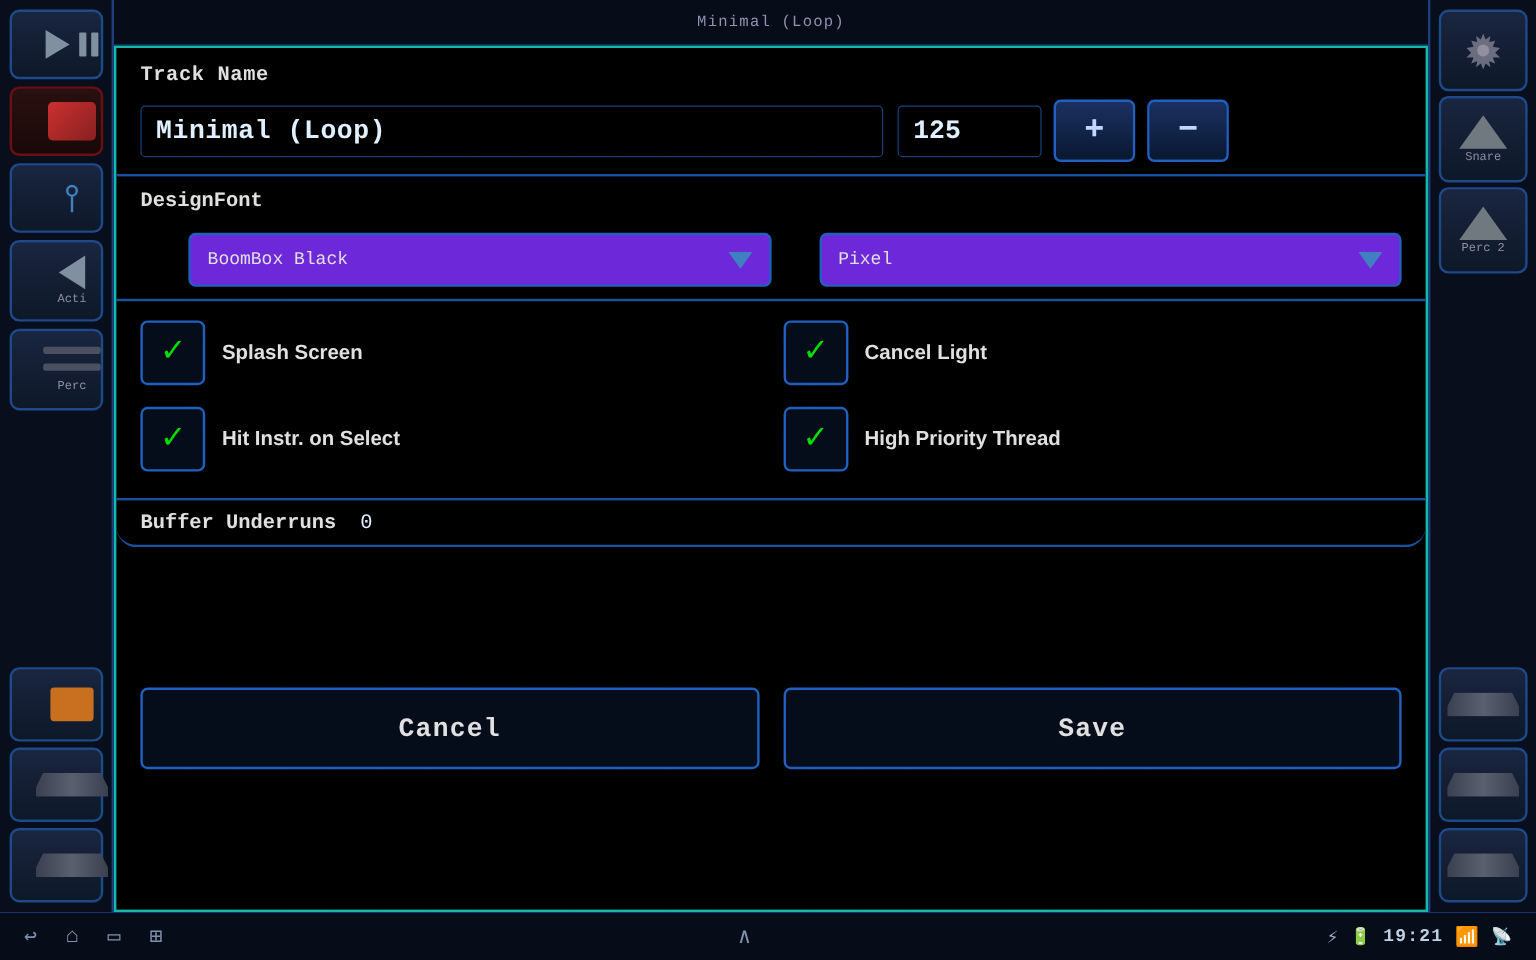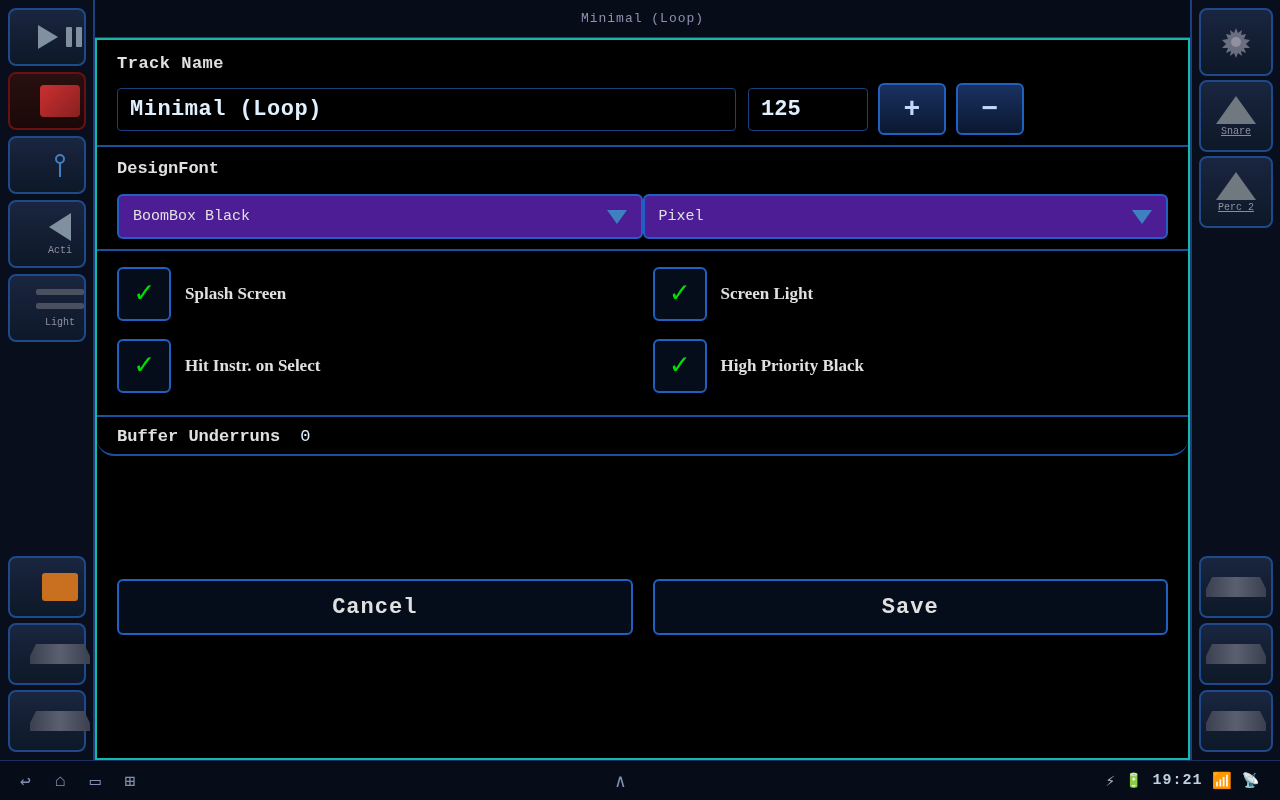--- a/index.html
+++ b/index.html
@@ -75,21 +75,20 @@
       background: linear-gradient(180deg, #1a2540 0%, #0d1828 100%);
       border: 2px solid #1e4a8a;
       border-radius: 8px;
       display: flex;
       flex-direction: column;
       align-items: center;
       justify-content: center;
       color: #8090a0;
       font-size: 10px;
       cursor: pointer;
-      text-decoration: underline;
     }
 
     .icon-play {
       width: 0; height: 0;
       border-top: 12px solid transparent;
       border-bottom: 12px solid transparent;
       border-left: 20px solid #8090a0;
     }
 
     .icon-pause {
@@ -236,30 +235,31 @@
 
     .col-label {
       color: #e0e0e0;
       font-size: 17px;
       font-weight: bold;
       margin-bottom: 8px;
     }
 
     .dropdown {
       width: 100%;
-      background: #4c1d95;
+      background: #6d28d9;
       border: 2px solid #2060c0;
       border-radius: 6px;
       padding: 12px 14px;
       color: #e0e0e0;
       font-size: 15px;
       display: flex;
       align-items: center;
       justify-content: space-between;
       cursor: pointer;
+      margin-left: 40px;
     }
 
     .dropdown-arrow {
       width: 0; height: 0;
       border-left: 10px solid transparent;
       border-right: 10px solid transparent;
       border-top: 14px solid #4080c0;
     }
 
     
@@ -297,21 +297,21 @@
 
     .checkmark {
       color: #00dd00;
       font-size: 30px;
       line-height: 1;
     }
 
     .checkbox-label {
       color: #e0e0e0;
       font-size: 17px;
-      font-family: Liberation Serif, serif;
+      font-family: Liberation Sans, sans-serif;
       font-weight: bold;
     }
 
     
     .buffer-section {
       padding: 10px 20px 8px;
       display: flex;
       align-items: center;
       gap: 20px;
       border-bottom: 2px solid #1a50a0;
@@ -334,21 +334,21 @@
     .action-row {
       display: flex;
       gap: 20px;
       padding: 14px 20px;
       flex: 1;
       align-items: center;
     }
 
     .action-btn {
       flex: 1;
-      height: 56px;
+      height: 68px;
       background: #050c1a;
       border: 2px solid #2060c0;
       border-radius: 6px;
       color: #e0e0e0;
       font-size: 22px;
       font-family: 'Courier New', monospace;
       font-weight: bold;
       letter-spacing: 1px;
       cursor: pointer;
       display: flex;
@@ -449,21 +449,21 @@
   </div>
 
   <div class="sidebar-btn" style="width:78px;height:68px;">
     <div class="icon-arrow-left"></div>
     <span style="color:#9090a0;font-size:10px;">Acti</span>
   </div>
 
   <div class="sidebar-btn" style="width:78px;height:68px;">
     <div style="width:48px;height:6px;background:#4a5060;border-radius:2px;margin-bottom:4px;"></div>
     <div style="width:48px;height:6px;background:#4a5060;border-radius:2px;margin-bottom:4px;"></div>
-    <span style="color:#9090a0;font-size:10px;">Light</span>
+    <span style="color:#9090a0;font-size:10px;">Perc</span>
   </div>
 
   <div style="margin-top:auto; display:flex; flex-direction:column; gap:5px; width:78px;">
     <div class="sidebar-btn" style="height:62px;">
       <div style="width:36px;height:28px;background:#c87020;border-radius:3px;"></div>
     </div>
     <div class="sidebar-btn" style="height:62px;">
       <div class="instr-shape"></div>
     </div>
     <div class="sidebar-btn" style="height:62px;">
@@ -550,35 +550,35 @@
       <div class="checkbox-item">
         <div class="checkbox-box">
           <span class="checkmark">✓</span>
         </div>
         <span class="checkbox-label">Splash Screen</span>
       </div>
       <div class="checkbox-item">
         <div class="checkbox-box">
           <span class="checkmark">✓</span>
         </div>
-        <span class="checkbox-label">Screen Light</span>
+        <span class="checkbox-label">Cancel Light</span>
       </div>
     </div>
     <div class="checkbox-row">
       <div class="checkbox-item">
         <div class="checkbox-box">
           <span class="checkmark">✓</span>
         </div>
         <span class="checkbox-label">Hit Instr. on Select</span>
       </div>
       <div class="checkbox-item">
         <div class="checkbox-box">
           <span class="checkmark">✓</span>
         </div>
-        <span class="checkbox-label">High Priority Black</span>
+        <span class="checkbox-label">High Priority Thread</span>
       </div>
     </div>
   </div>
 
   <div class="buffer-section">
     <span class="buffer-label">Buffer Underruns</span>
     <span class="buffer-value">0</span>
   </div>
 
   <div class="action-row">

